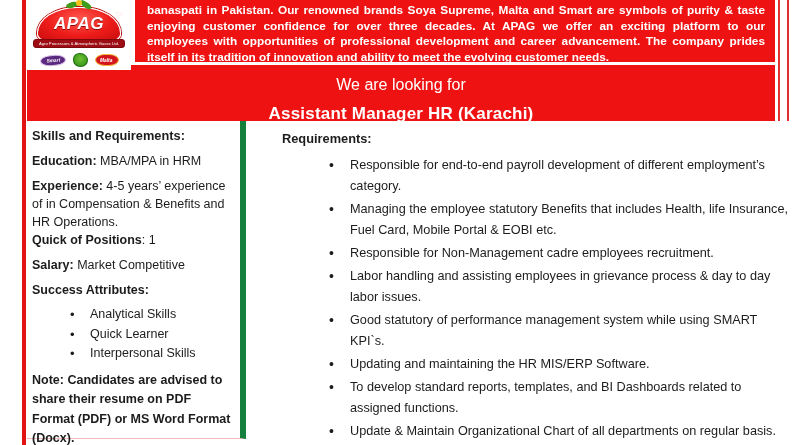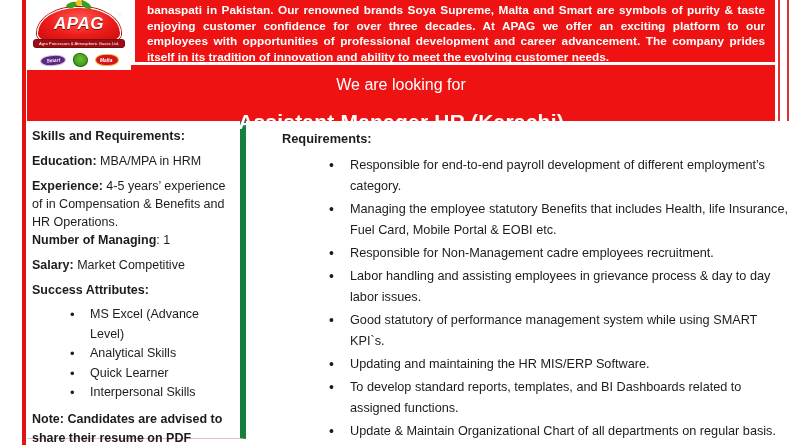--- a/index.html
+++ b/index.html
@@ -41,21 +41,21 @@
   .chip { display:flex; align-items:center; justify-content:center; overflow:hidden; }
   .chip span { color:#fff; font-style:italic; font-weight:bold; font-size:8px; transform:scale(.6); white-space:nowrap; }
   .chip.smart { width:26px; height:11px; background:#5b2a80; border-radius:50% / 60%; transform:rotate(-4deg); border:1px solid #d9c2ea; }
   .chip.soya  { width:15px; height:14px; background:radial-gradient(circle at 50% 40%, #6cc032, #2e8c14); border-radius:45% 55% 50% 50%; border:1px solid #1e6d0c; }
   .chip.malta { width:24px; height:12px; background:#d2161c; border-radius:50% / 60%; border:1px solid #f0b73c; }
 
   
   .title-band { position:absolute; left:27px; top:65px; width:748px; height:56px;
     background:#ee1212; color:#fff; text-align:center; z-index:1; }
   .eyebrow { font-size:16px; margin-top:11px; }
-  .job-title { font-size:21px; font-weight:bold; margin-top:16px; letter-spacing:.2px; }
+  .job-title { font-size:17px; font-weight:bold; margin-top:10px; letter-spacing:.2px; }
 
   
   .left-cell { position:absolute; left:27px; top:121px; width:219px; height:318px;
     border-right:6px solid #15803d; border-bottom:1px solid #f3b9b9;
     padding:6px 6px 0 5px; font-size:12.5px; line-height:18px; background:#fff; }
   .left-cell .h { font-weight:bold; font-size:12.8px; }
   .left-cell p { margin-top:7px; }
   .left-cell p.tight { margin-top:0; }
   .b { font-weight:bold; }
   .left-list { list-style:none; margin:6px 0 0 0; }
@@ -116,31 +116,30 @@
     <div class="h">Skills and Requirements:</div>
 
     <p>
       <span class="b">Education:</span><span> MBA/MPA in HRM</span>
     </p>
 
     <p>
       <span class="b">Experience:</span><span> 4-5 years’ experience of in Compensation &amp; Benefits and HR Operations.</span>
     </p>
     <p class="tight">
-      <span class="b">Number of Managing</span><span>: 1</span>
+      <span class="b">Quick of Positions</span><span>: 1</span>
     </p>
 
     <p>
       <span class="b">Salary:</span><span> Market Competitive</span>
     </p>
 
     <p class="b">Success Attributes:</p>
 
     <ul class="left-list">
-      <li>MS Excel (Advance Level)</li>
       <li>Analytical Skills</li>
       <li>Quick Learner</li>
       <li>Interpersonal Skills</li>
     </ul>
 
     <p class="note">Note: Candidates are advised to share their resume on PDF Format (PDF) or MS Word Format (Docx).</p>
   </div>
 
   <div class="right-cell">
     <div class="h">Requirements:</div>

